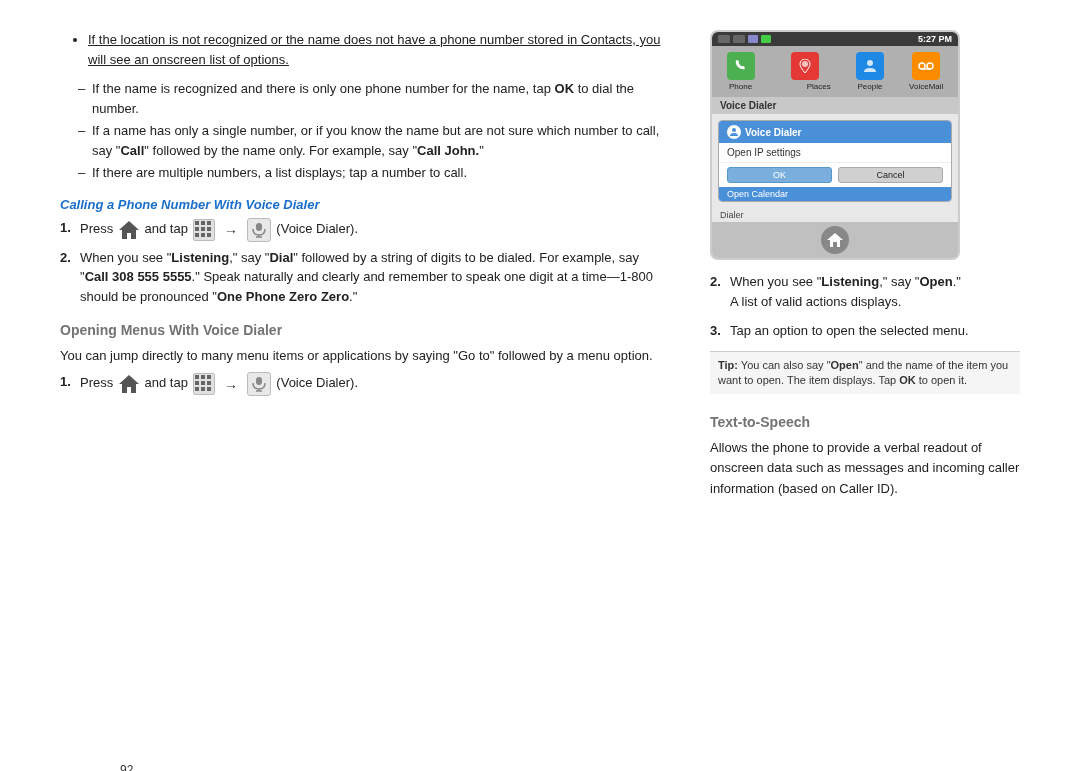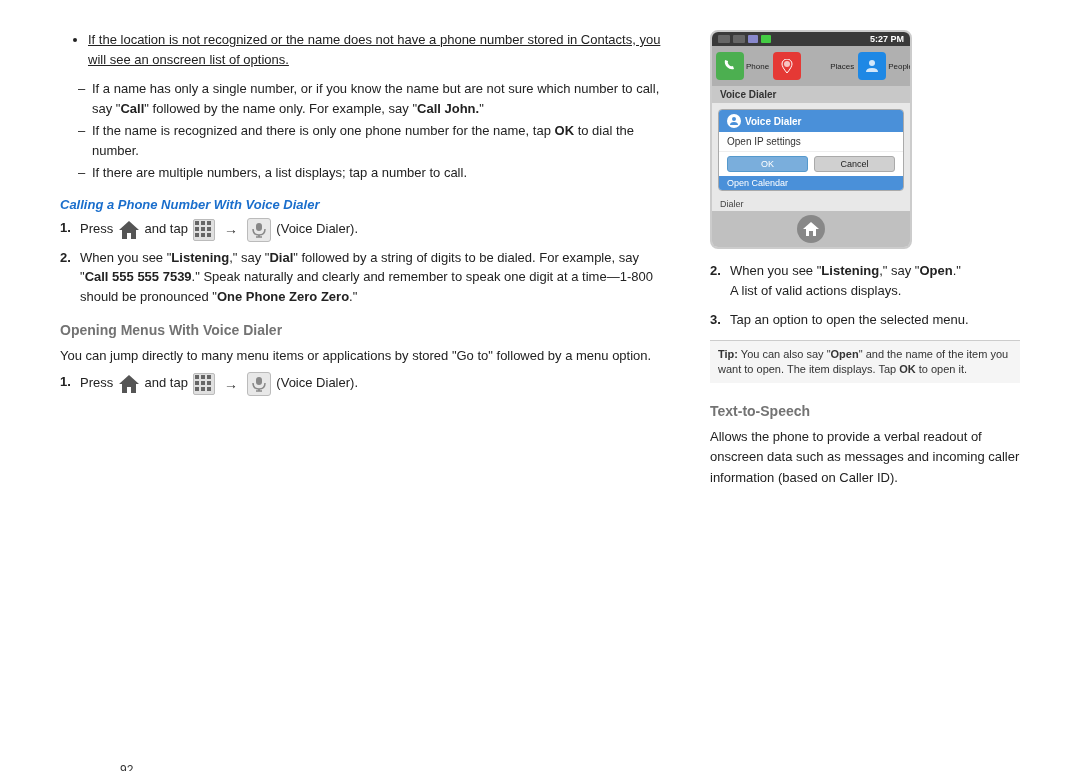--- a/index.html
+++ b/index.html
@@ -93,21 +93,21 @@
       font-size: 14px;
       color: #333;
     }
     p {
       line-height: 1.55;
       margin-bottom: 6px;
     }
 
     
     .phone-screenshot {
-      width: 202px;
+      width: 250px;
       border: 2px solid #ccc;
       border-radius: 8px;
       overflow: hidden;
       font-family: Arial, sans-serif;
       font-size: 11px;
       background: #e8e8e8;
       margin-bottom: 12px;
     }
     .phone-status-bar {
       background: #3a3a3a;
@@ -131,21 +131,21 @@
     }
     .phone-app-bar {
       display: flex;
       background: #b0b0b0;
       justify-content: space-around;
       padding: 6px 4px;
       gap: 4px;
     }
     .phone-app-icon {
       display: flex;
-      flex-direction: row;
+      flex-direction: column;
       align-items: center;
       font-size: 8px;
       color: #222;
       gap: 2px;
     }
     .phone-app-icon-img {
       width: 28px;
       height: 28px;
       border-radius: 4px;
       display: flex;
@@ -327,24 +327,24 @@
     <div class="left-col">
 
       <ul class="bullet-list">
         <li>
           <span>If the location is not recognized or the name does not have a phone number stored in Contacts, you will see an onscreen list of options.</span>
         </li>
       </ul>
 
       <ul class="sub-list">
         <li>
-          If a name has only a single number, or if you know the name but are not sure which number to call, say "<strong>Call</strong>" followed by the name only. For example, say "<strong>Call John.</strong>"
+          If the name is recognized and there is only one phone number for the name, tap <strong>OK</strong> to dial the number.
         </li>
         <li>
-          If the name is recognized and there is only one phone number for the name, tap <strong>OK</strong> to dial the number.
+          If a name has only a single number, or if you know the name but are not sure which number to call, say "<strong>Call</strong>" followed by the name only. For example, say "<strong>Call John.</strong>"
         </li>
         <li>
           <span>If there are multiple numbers, a list displays; tap a number to call.</span>
         </li>
       </ul>
 
       <div class="section-heading-italic">Calling a Phone Number With Voice Dialer</div>
 
       <div class="numbered-list">
         <div class="numbered-item">
@@ -379,29 +379,29 @@
                 <line x1="8" y1="13" x2="8" y2="15" stroke="#888" stroke-width="1.5"></line>
                 <line x1="5" y1="15" x2="11" y2="15" stroke="#888" stroke-width="1.5"></line>
               </svg>
             </span>
             <span>(Voice Dialer).</span>
           </span>
         </div>
         <div class="numbered-item">
           <span class="num">2.</span>
           <span class="content">
-            When you see "<strong>Listening</strong>," say "<strong>Dial</strong>" followed by a string of digits to be dialed. For example, say "<strong>Call 555 555 7539</strong>." Speak naturally and clearly and remember to speak one digit at a time—1-800 should be pronounced "<strong>One Phone Zero Zero</strong>."
+            When you see "<strong>Listening</strong>," say "<strong>Dial</strong>" followed by a string of digits to be dialed. For example, say "<strong>Call 308 555 5555</strong>." Speak naturally and clearly and remember to speak one digit at a time—1-800 should be pronounced "<strong>One Phone Zero Zero</strong>."
           </span>
         </div>
       </div>
 
       <div class="section-heading-teal">Opening Menus With Voice Dialer</div>
 
       <p>
-        <span>You can jump directly to many menu items or applications by stored "Go to" followed by a menu option.</span>
+        <span>You can jump directly to many menu items or applications by saying "Go to" followed by a menu option.</span>
       </p>
 
       <div class="numbered-list">
         <div class="numbered-item">
           <span class="num">1.</span>
           <span class="content">
             <span>Press</span>
             
             <svg class="icon-home-svg" viewBox="0 0 20 20">
               <polygon points="10,1 0,10 3,10 3,19 8,19 8,13 12,13 12,19 17,19 17,10 20,10" fill="#555"></polygon>

